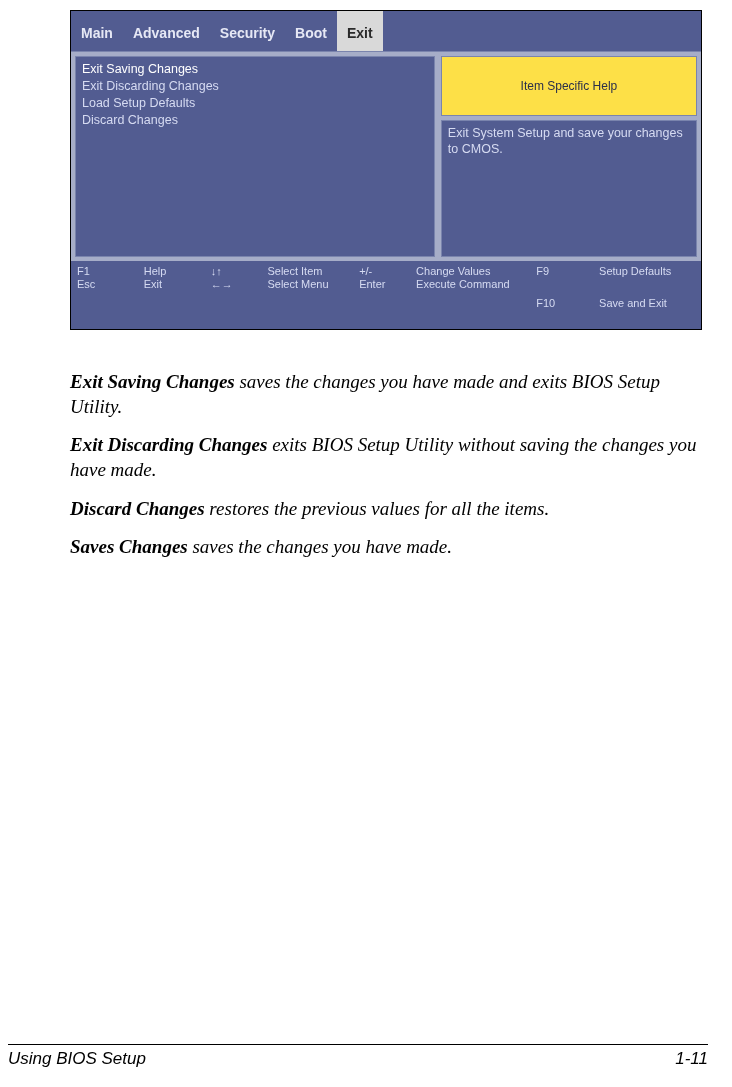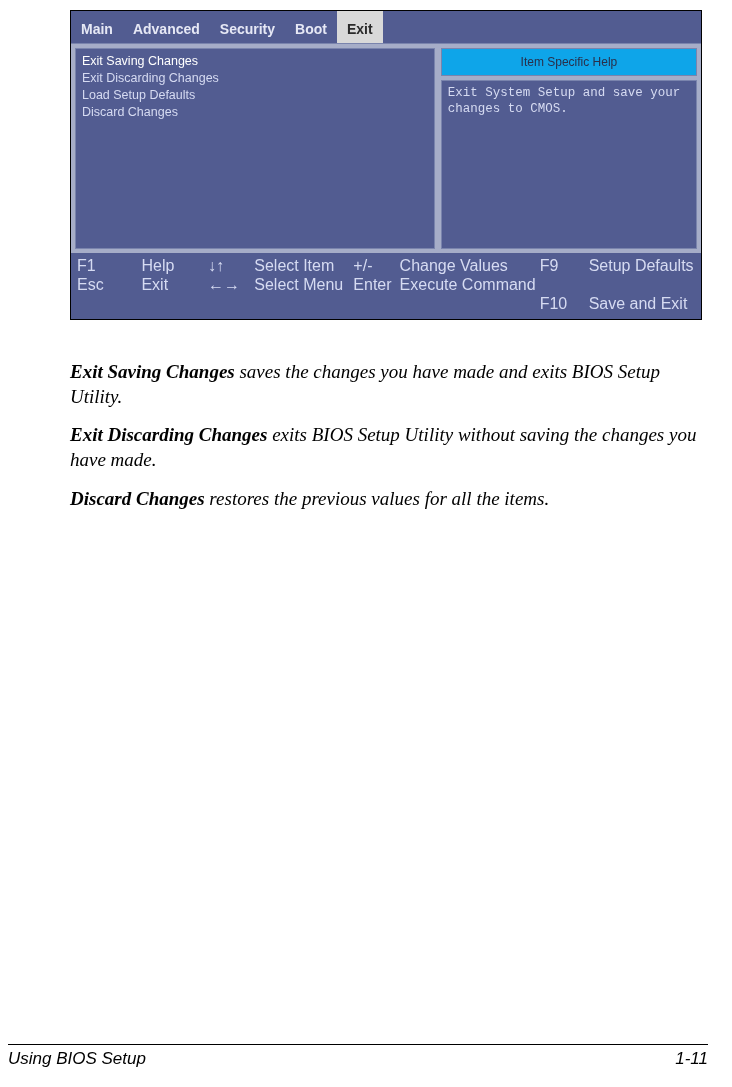--- a/index.html
+++ b/index.html
@@ -33,21 +33,21 @@
     
     .bios-box {
       margin-left: 60px;
       margin-right: 10px;
       border: 1px solid #000;
       font-family: Arial, Helvetica, sans-serif;
     }
     .bios-tabs {
       display: flex;
       background: #525c91;
-      height: 32px;
+      height: 40px;
       align-items: stretch;
     }
     .bios-tab {
       color: #e6e8f5;
       font-size: 14px;
       font-weight: bold;
       padding: 3px 10px 0 10px;
       display: flex;
       align-items: center;
     }
@@ -74,44 +74,43 @@
     .bios-left .sel {
       color: #fff;
     }
     .bios-right {
       flex: 1;
       display: flex;
       flex-direction: column;
       margin: 4px 4px 4px 3px;
     }
     .bios-help-title {
-      background: #0ea5e9;
+      background: #fde047;
       color: #2a2f4a;
       font-size: 12px;
       text-align: center;
       border: 1px solid #7a84ad;
-      padding: 6px 4px;
+      padding: 22px 4px;
       margin-bottom: 4px;
     }
     .bios-help-body {
       flex: 1;
       background: #525c91;
       border: 1px solid #7a84ad;
       color: #d6dbf2;
       font-size: 12.5px;
       padding: 4px 6px;
       line-height: 1.3;
-      font-family: Liberation Mono, monospace;
     }
     .bios-footer {
       background: #525c91;
       display: flex;
       color: #d6dbf2;
-      font-size: 16px;
-      padding: 4px 6px 6px 6px;
+      font-size: 11px;
+      padding: 4px 6px 20px 6px;
       gap: 4px;
     }
     .bf-col {
       display: grid;
       grid-template-columns: auto auto;
       column-gap: 8px;
       row-gap: 1px;
       align-content: start;
     }
     .bf-col.c1 { flex: 0.9; }
@@ -204,19 +203,20 @@
         <span class="bf-key">F10</span>
         <span class="bf-lbl">Save and Exit</span>
       </div>
     </div>
   </div>
 
   <div class="descs">
     <p><span class="b">Exit Saving Changes</span><span>  saves the changes you have made and exits BIOS Setup Utility.</span></p>
     <p><span class="b">Exit Discarding Changes</span><span>  exits BIOS Setup Utility without saving the changes you have made.</span></p>
     <p><span class="b">Discard Changes</span><span>  restores the previous values for all the items.</span></p>
+    <p><span class="b">Saves Changes</span><span>  saves the changes you have made.</span></p>
   </div>
 </div>
 
 <div class="page-footer">
   <span>Using BIOS Setup</span>
   <span>1-11</span>
 </div>
 
 </body></html>

